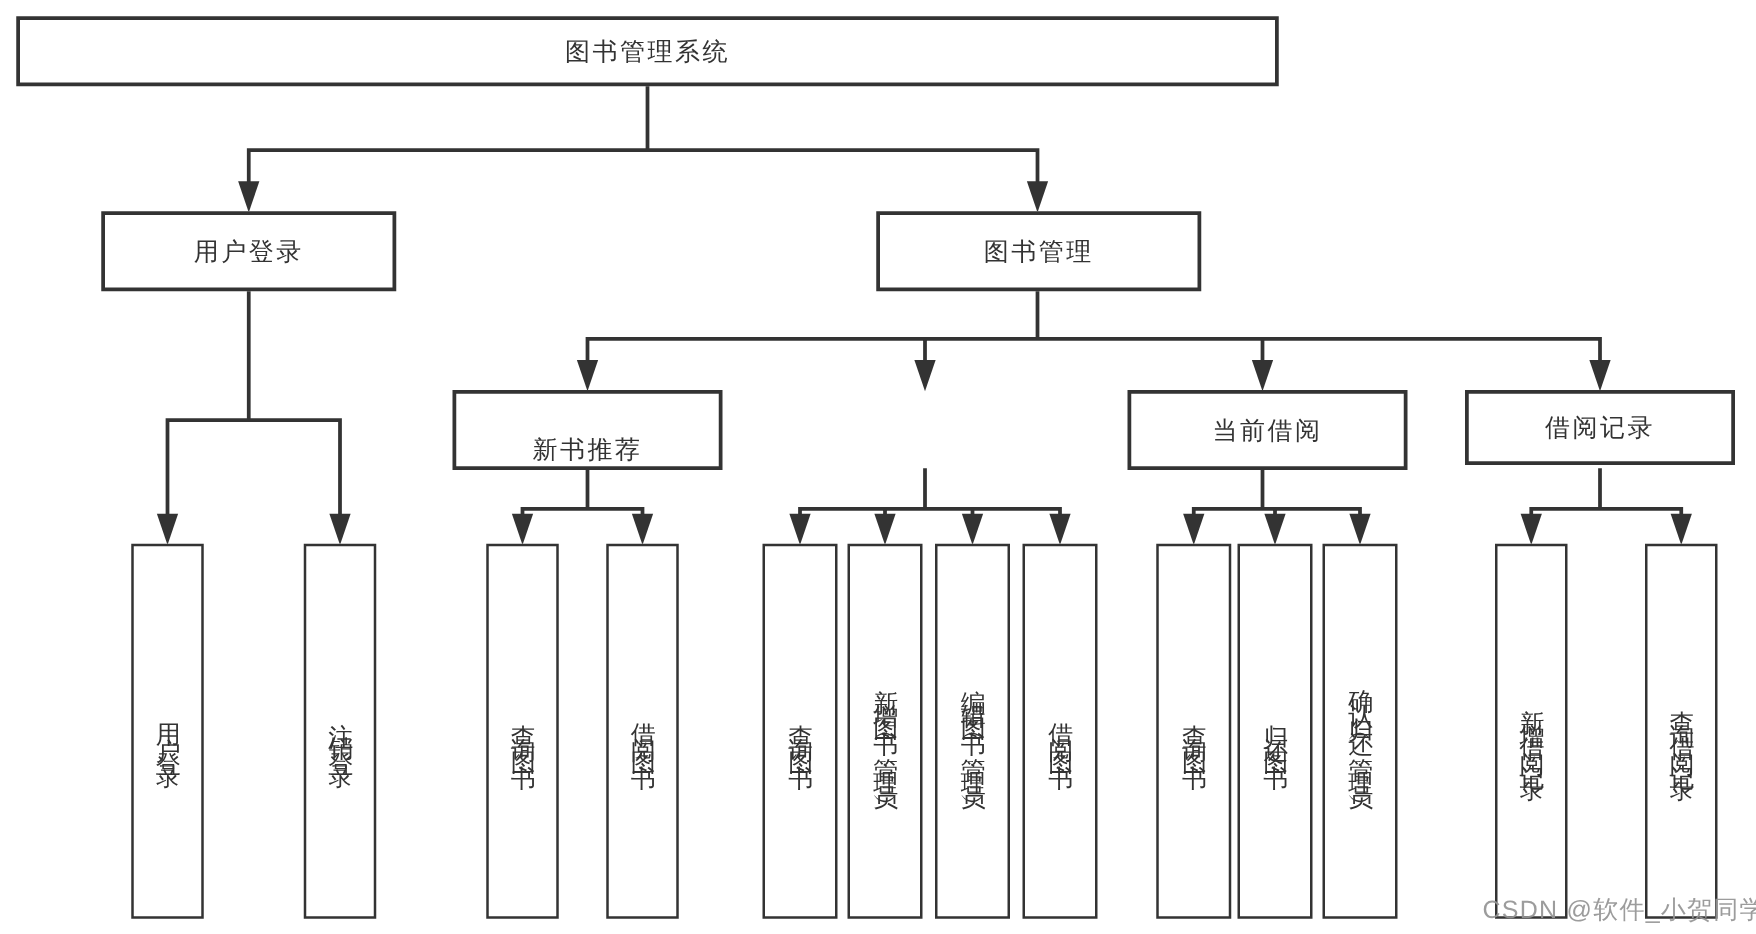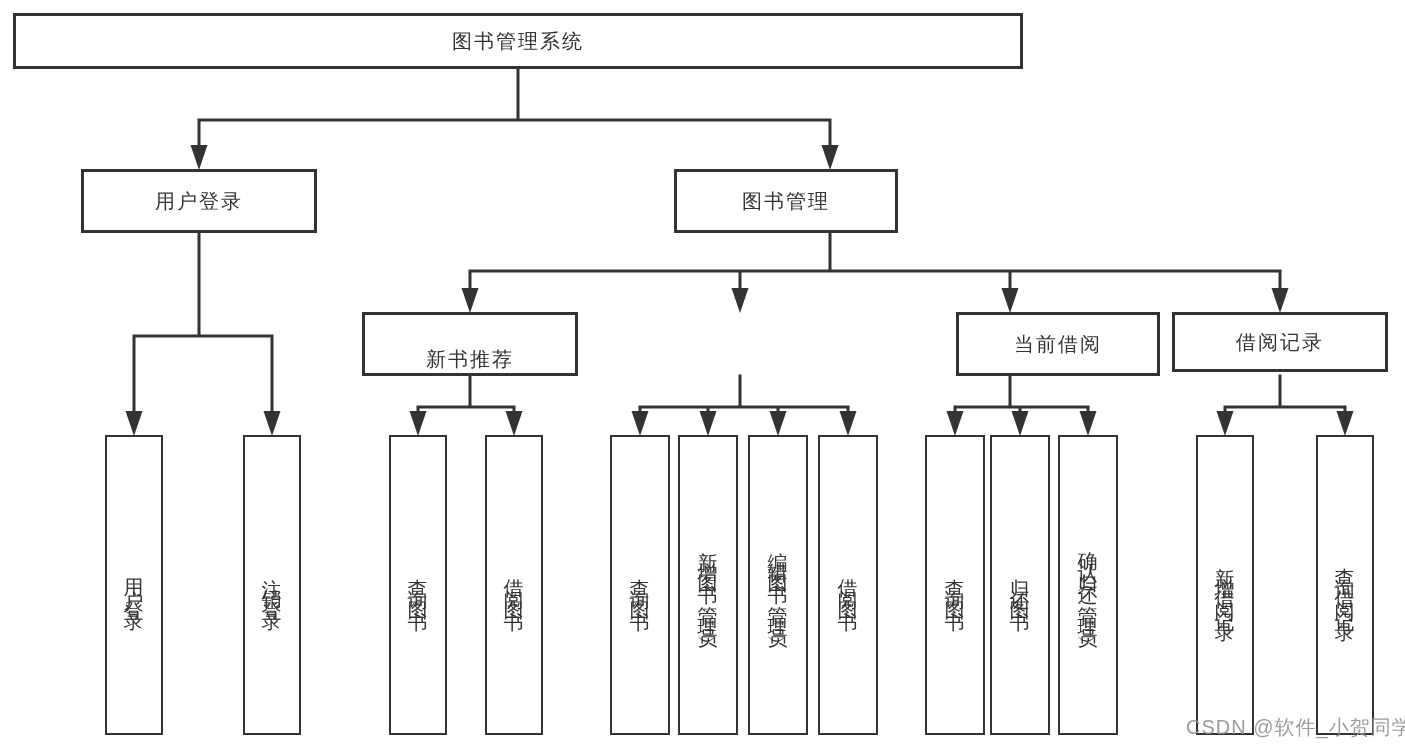--- a/index.html
+++ b/index.html
@@ -79,28 +79,28 @@
     </g>
   </svg>
 
   <div class="box" style="left:13px;top:13px;width:1010px;height:56px;">
     <span>图书管理系统</span>
   </div>
 
   <div class="box" style="left:81px;top:169px;width:236px;height:64px;">
     <span>用户登录</span>
   </div>
-  <div class="box" style="left:674px;top:169px;width:224px;height:64px;">
+  <div class="box" style="left:701px;top:169px;width:260px;height:64px;">
     <span>图书管理</span>
   </div>
 
   <div class="box" style="left:362px;top:312px;width:216px;height:64px;align-items:flex-end;">
     <span>新书推荐</span>
   </div>
-  <div class="box" style="left:956px;top:312px;width:204px;height:64px;">
+  <div class="box" style="left:902px;top:312px;width:224px;height:64px;">
     <span>当前借阅</span>
   </div>
   <div class="box" style="left:1172px;top:312px;width:216px;height:60px;">
     <span>借阅记录</span>
   </div>
 
   <div class="box leaf" style="left:105px;top:435px;width:58px;height:300px;">
     <span>用户登录</span>
   </div>
   <div class="box leaf" style="left:243px;top:435px;width:58px;height:300px;">

